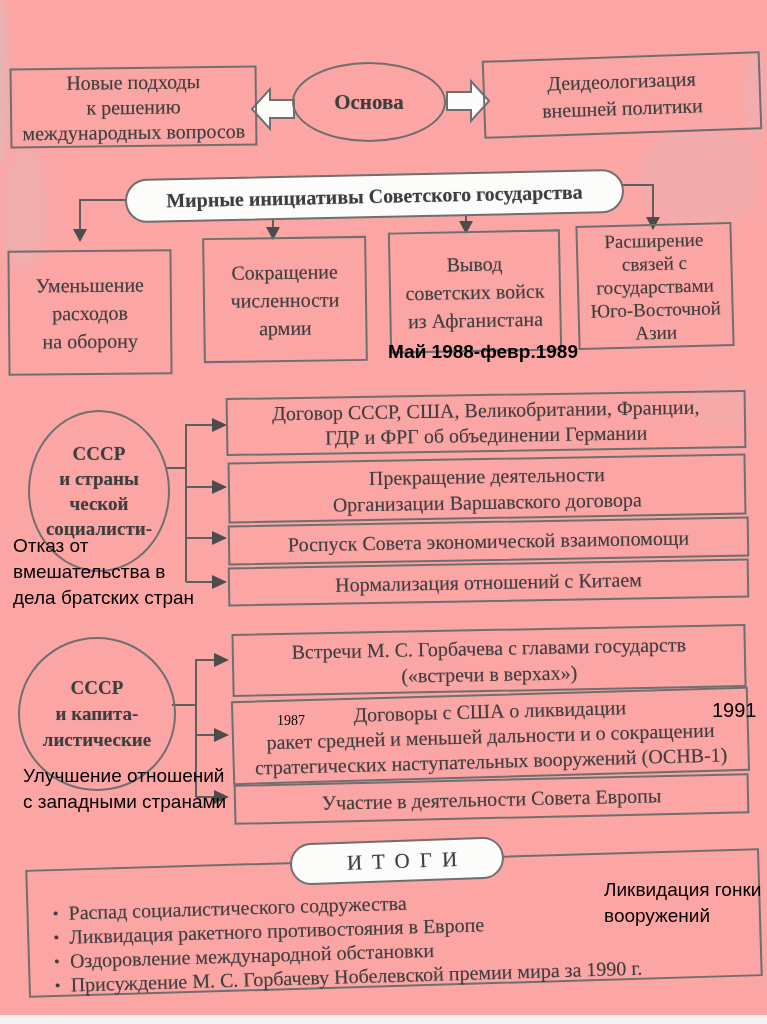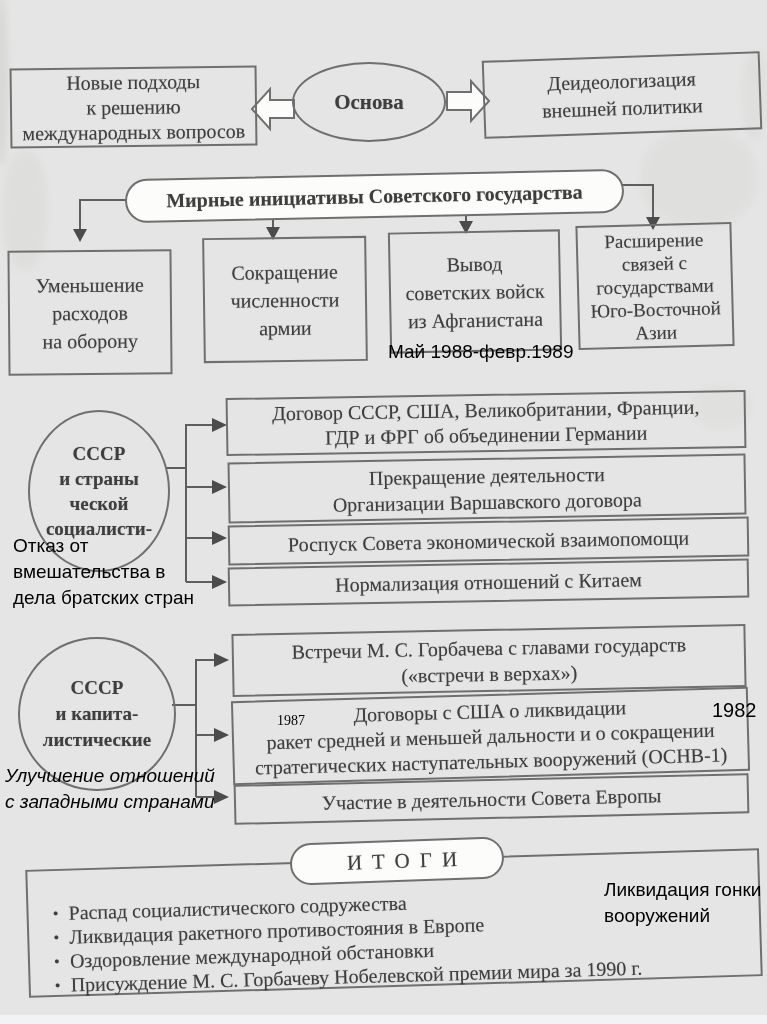--- a/index.html
+++ b/index.html
@@ -1,18 +1,18 @@
 <!DOCTYPE html>
 <html><head>
 <meta charset="utf-8">
 <style>
   html,body{margin:0;padding:0;background:#ffffff;}
   #page{
     position:relative;width:767px;height:1024px;overflow:hidden;
-    background:#e5e5e5;
+    background:#fca5a5;
     font-family:"Liberation Serif", serif;
   }
   
   .scan{color:#3e3e3e;text-shadow:0 0 1px rgba(62,62,62,.38);}
   .box{
     position:absolute;border:2px solid #6f6f6f;background:transparent;
     display:flex;flex-direction:column;justify-content:center;align-items:center;
     text-align:center;
   }
   .box .ln{width:100%;}
@@ -104,21 +104,21 @@
     <div class="ln">Сокращение</div>
     <div class="ln">численности</div>
     <div class="ln">армии</div>
   </div>
 
   <div class="box scan" style="left:389px;top:231px;width:168px;height:117px;font-size:20px;line-height:28px;transform:rotate(-1.1deg);">
     <div class="ln">Вывод</div>
     <div class="ln">советских войск</div>
     <div class="ln">из Афганистана</div>
   </div>
-  <div class="ann" style="left:388px;top:339px;">Май 1988-февр.1989</div>
+  <div class="ann" style="left:388px;top:339px;font-weight:bold;">Май 1988-февр.1989</div>
 
   <div class="box scan" style="left:577px;top:224px;width:152px;height:120px;font-size:19px;line-height:23px;transform:rotate(-1.5deg);">
     <div class="ln">Расширение</div>
     <div class="ln">связей с</div>
     <div class="ln">государствами</div>
     <div class="ln">Юго-Восточной</div>
     <div class="ln">Азии</div>
   </div>
 
   <div class="box oval scan bold" style="left:28px;top:410px;width:138px;height:158px;font-size:19px;line-height:25px;">
@@ -162,27 +162,27 @@
     <div class="ln">Встречи М. С. Горбачева с главами государств</div>
     <div class="ln">(«встречи в верхах»)</div>
   </div>
 
   <div class="box scan" style="left:232px;top:694px;width:513px;height:80px;font-size:20px;line-height:25px;transform:rotate(-1.6deg);">
     <div class="ln">Договоры с США о ликвидации</div>
     <div class="ln">ракет средней и меньшей дальности и о сокращении</div>
     <div class="ln">стратегических наступательных вооружений (ОСНВ-1)</div>
   </div>
   <div class="ann" style="left:277px;top:708px;font-size:14px;font-family:Liberation Serif, serif;">1987</div>
-  <div class="ann" style="left:712px;top:697px;font-size:20px;">1982</div>
+  <div class="ann" style="left:712px;top:697px;font-size:20px;">1991</div>
 
   <div class="box scan" style="left:234px;top:779px;width:511px;height:36px;font-size:20px;transform:rotate(-1.3deg);">
     <div class="ln">Участие в деятельности Совета Европы</div>
   </div>
 
-  <div class="ann" style="left:5px;top:763px;font-style:italic;">
+  <div class="ann" style="left:23px;top:763px;">
     <div>Улучшение отношений</div>
     <div>с западными странами</div>
   </div>
 
   <div class="box scan" style="left:27px;top:859px;width:730px;height:124px;transform:rotate(-1.7deg);justify-content:flex-start;align-items:flex-start;text-align:left;padding:0;">
     <ul class="results" style="margin:30px 0 0 14px;">
       <li>
         <span class="dot" style="font-size:9px;line-height:24px;">●</span>
         <span class="txt">Распад социалистического содружества</span>
       </li>

